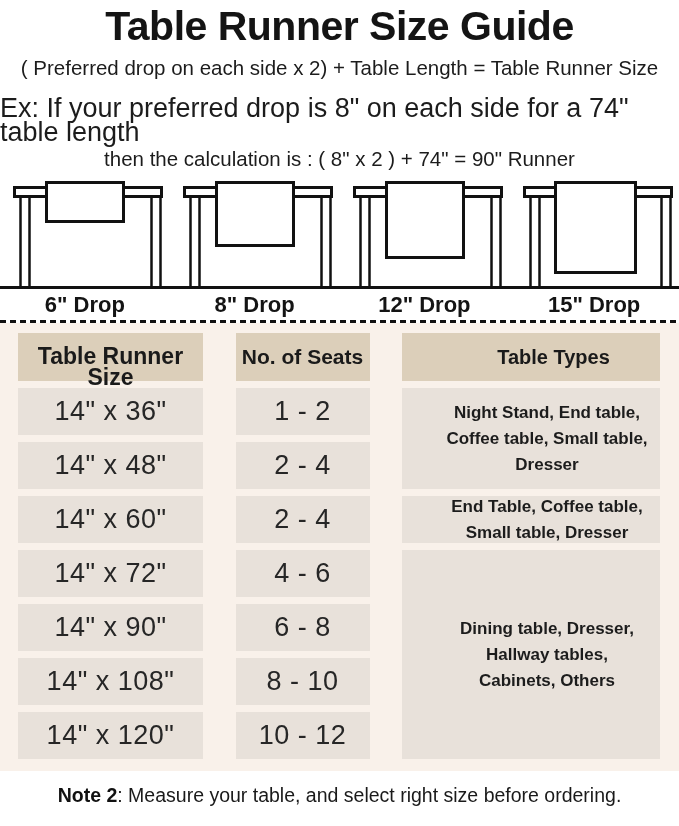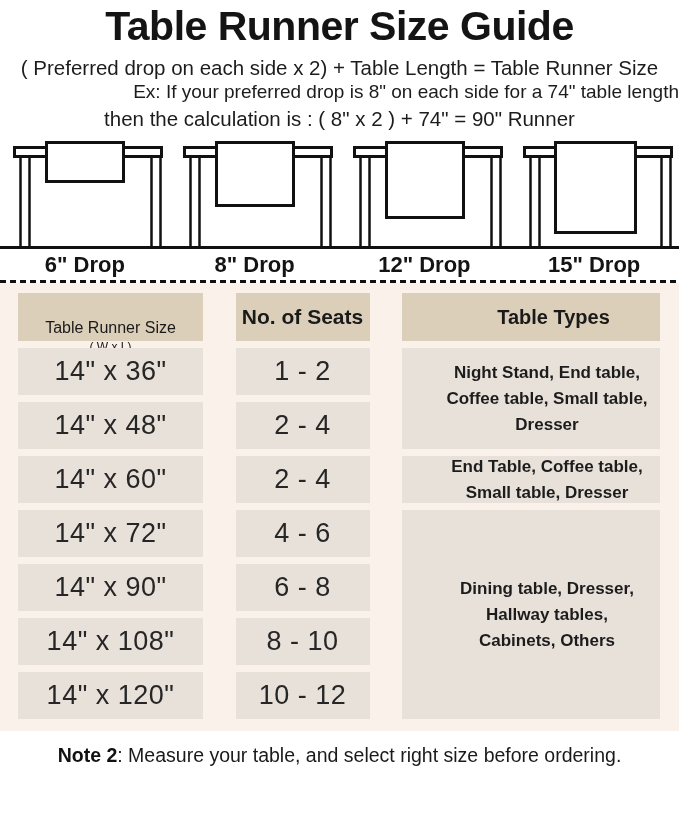--- a/index.html
+++ b/index.html
@@ -30,21 +30,21 @@
     letter-spacing:-0.5px;
     line-height:47px;
     color:#141414;
   }
   .formula{
     margin-top:6px;
     text-align:center;
     font-size:20.5px;
     line-height:24px;
   }
-  .example-1{margin-top:0;text-align:right;font-size:19px;line-height:24px;}
+  .example-1{margin-top:16px;text-align:left;font-size:27px;line-height:24px;}
   .example-2{margin-top:3px;text-align:center;font-size:20.5px;line-height:24px;}
   
   .illo-row{
     margin-top:7px;
     display:grid;
     grid-template-columns:repeat(4,1fr);
     height:111px;
     border-bottom:3px solid var(--line);
   }
   .illo{display:flex;align-items:flex-end;justify-content:center;}
@@ -79,21 +79,21 @@
   }
   .cell{
     background:var(--cell-bg);
     display:flex;
     flex-direction:column;
     align-items:center;
     justify-content:center;
     text-align:center;
   }
   .cell.hdr{background:var(--header-cell-bg);font-weight:700;color:#1a1a1a;}
-  .hdr-line1{font-size:16px;line-height:21px;font-weight:400;margin-top:38px;}
+  .hdr-line1{font-size:23px;line-height:21px;font-weight:700;margin-top:38px;}
   .hdr-line2{font-size:12px;line-height:18px;font-weight:400;}
   .hdr-seats{font-size:21px;}
   .hdr-types{font-size:20px;padding-left:45px;}
   .size-cell,.seats-cell{
     font-size:27px;
     font-weight:400;
     letter-spacing:0.5px;
     color:#262626;
   }
   .type-cell{font-weight:700;font-size:17px;line-height:26px;}

